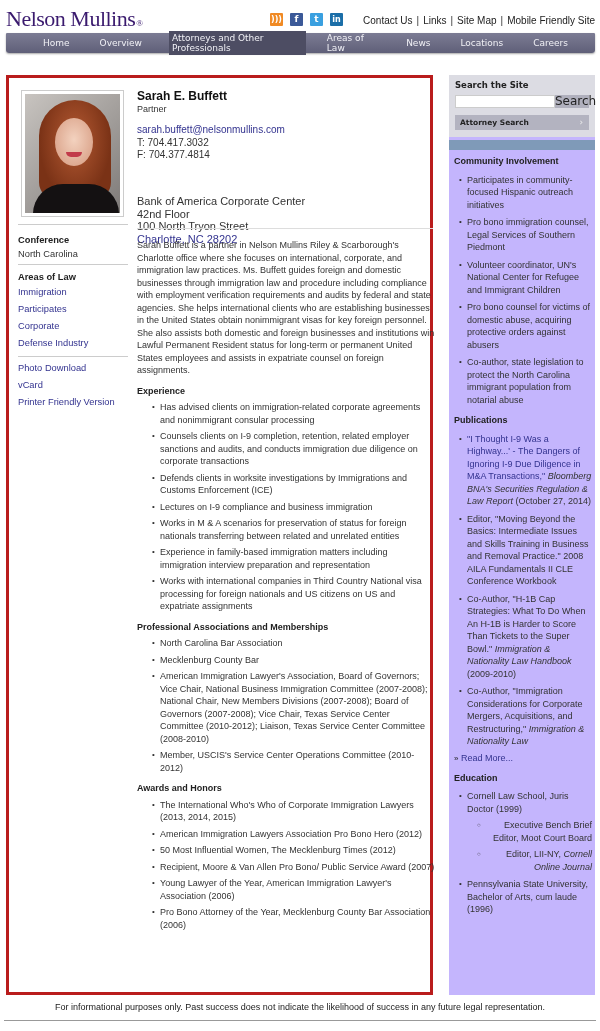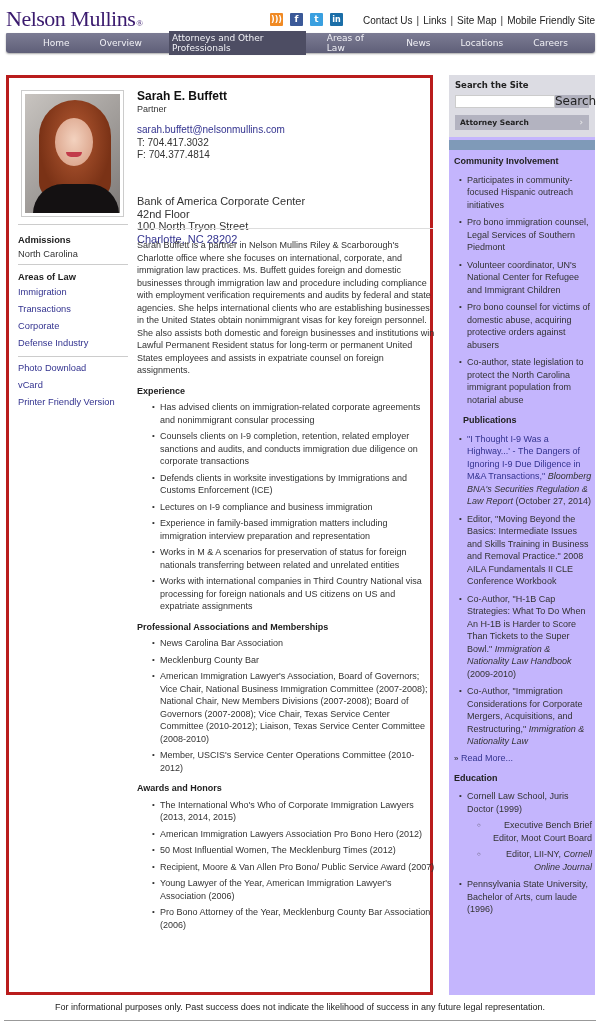--- a/index.html
+++ b/index.html
@@ -132,57 +132,57 @@
     <span>Bank of America Corporate Center</span><br>
     <span>42nd Floor</span><br>
     <span>100 North Tryon Street</span><br>
     <a href="#">Charlotte, NC 28202</a>
   </div>
 
   <div class="hr-left" style="top:146px;"></div>
   <div class="hr-right" style="top:150px;"></div>
 
   <div class="left-col" style="top:155px;">
-    <div class="head">Admissions</div>
+    <div class="head">Conference</div>
     <div class="txt">North Carolina</div>
   </div>
   <div class="hr-left" style="top:186px;"></div>
 
   <div class="left-col" style="top:192px;">
     <div class="head">Areas of Law</div>
     <a href="#">Immigration</a>
-    <a href="#">Transactions</a>
+    <a href="#">Participates</a>
     <a href="#">Corporate</a>
     <a href="#">Defense Industry</a>
   </div>
   <div class="hr-left" style="top:278px;"></div>
 
   <div class="left-col" style="top:282px;">
     <a href="#">Photo Download</a>
     <a href="#">vCard</a>
     <a href="#">Printer Friendly Version</a>
   </div>
 
   <div class="bio">
     <p>Sarah Buffett is a partner in Nelson Mullins Riley &amp; Scarborough's Charlotte office where she focuses on international, corporate, and immigration law practices. Ms. Buffett guides foreign and domestic businesses through immigration law and procedure including compliance with employment verification requirements and audits by federal and state agencies. She helps international clients who are establishing businesses in the United States obtain nonimmigrant visas for key foreign personnel. She also assists both domestic and foreign businesses and institutions win Lawful Permanent Resident status for long-term or permanent United States employees and assists in expatriate counsel on foreign assignments.</p>
 
     <div class="section-h">Experience</div>
     <ul class="blist">
       <li>Has advised clients on immigration-related corporate agreements and nonimmigrant consular processing</li>
       <li>Counsels clients on I-9 completion, retention, related employer sanctions and audits, and conducts immigration due diligence on corporate transactions</li>
       <li>Defends clients in worksite investigations by Immigrations and Customs Enforcement (ICE)</li>
       <li>Lectures on I-9 compliance and business immigration</li>
+      <li>Works in M &amp; A scenarios for preservation of status for foreign nationals transferring between related and unrelated entities</li>
       <li>Experience in family-based immigration matters including immigration interview preparation and representation</li>
-      <li>Works in M &amp; A scenarios for preservation of status for foreign nationals transferring between related and unrelated entities</li>
       <li>Works with international companies in Third Country National visa processing for foreign nationals and US citizens on US and expatriate assignments</li>
     </ul>
 
     <div class="section-h">Professional Associations and Memberships</div>
     <ul class="blist">
-      <li>News Carolina Bar Association</li>
+      <li>North Carolina Bar Association</li>
       <li>Mecklenburg County Bar</li>
       <li>American Immigration Lawyer's Association, Board of Governors; Vice Chair, National Business Immigration Committee (2007-2008); National Chair, New Members Divisions (2007-2008); Board of Governors (2007-2008); Vice Chair, Texas Service Center Committee (2010-2012); Liaison, Texas Service Center Committee (2008-2010)</li>
       <li>Member, USCIS's Service Center Operations Committee (2010-2012)</li>
     </ul>
 
     <div class="section-h">Awards and Honors</div>
     <ul class="blist">
       <li>The International Who's Who of Corporate Immigration Lawyers (2013, 2014, 2015)</li>
       <li>American Immigration Lawyers Association Pro Bono Hero (2012)</li>
       <li>50 Most Influential Women, The Mecklenburg Times (2012)</li>
@@ -208,21 +208,21 @@
   <div class="side-content">
     <div class="sh">Community Involvement</div>
     <ul class="blist">
       <li>Participates in community-focused Hispanic outreach initiatives</li>
       <li>Pro bono immigration counsel, Legal Services of Southern Piedmont</li>
       <li>Volunteer coordinator, UN's National Center for Refugee and Immigrant Children</li>
       <li>Pro bono counsel for victims of domestic abuse, acquiring protective orders against abusers</li>
       <li>Co-author, state legislation to protect the North Carolina immigrant population from notarial abuse</li>
     </ul>
 
-    <div class="sh" style="margin-top:9px;margin-left:9px;">Publications</div>
+    <div class="sh" style="margin-top:9px;">Publications</div>
     <ul class="blist">
       <li>
         <a href="#">"I Thought I-9 Was a Highway...' - The Dangers of Ignoring I-9 Due Diligence in M&amp;A Transactions,"</a>
         <i>Bloomberg BNA's Securities Regulation &amp; Law Report</i>
         <span>(October 27, 2014)</span>
       </li>
       <li>
         <span>Editor, "Moving Beyond the Basics: Intermediate Issues and Skills Training in Business and Removal Practice." 2008 AILA Fundamentals II CLE Conference Workbook</span>
       </li>
       <li>

